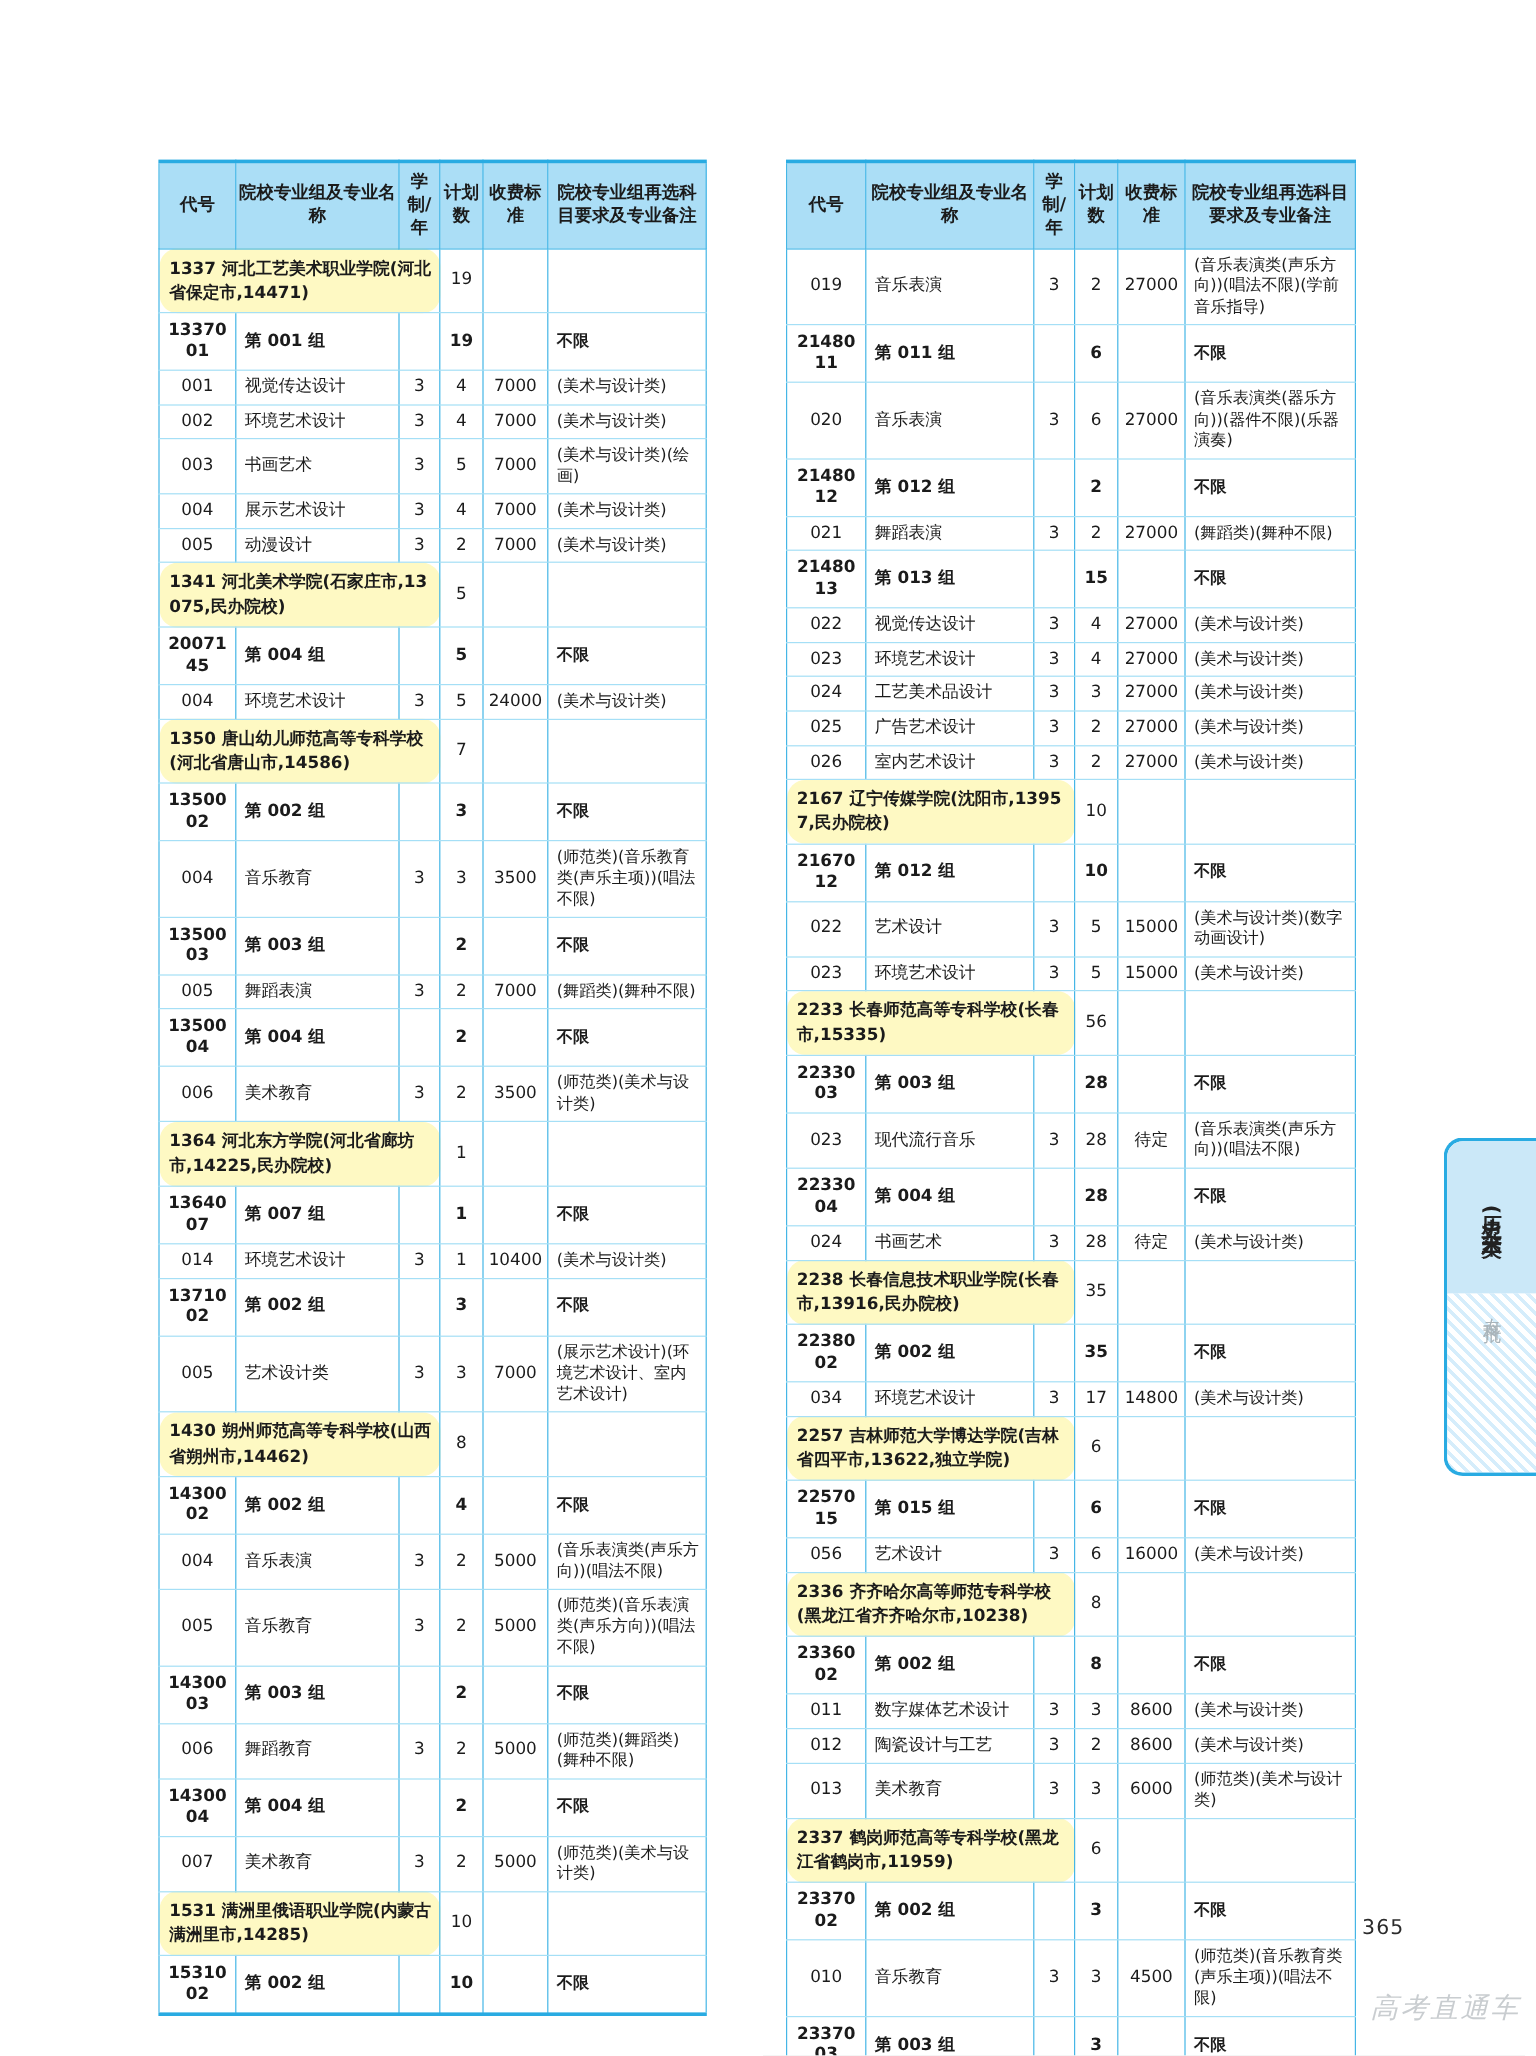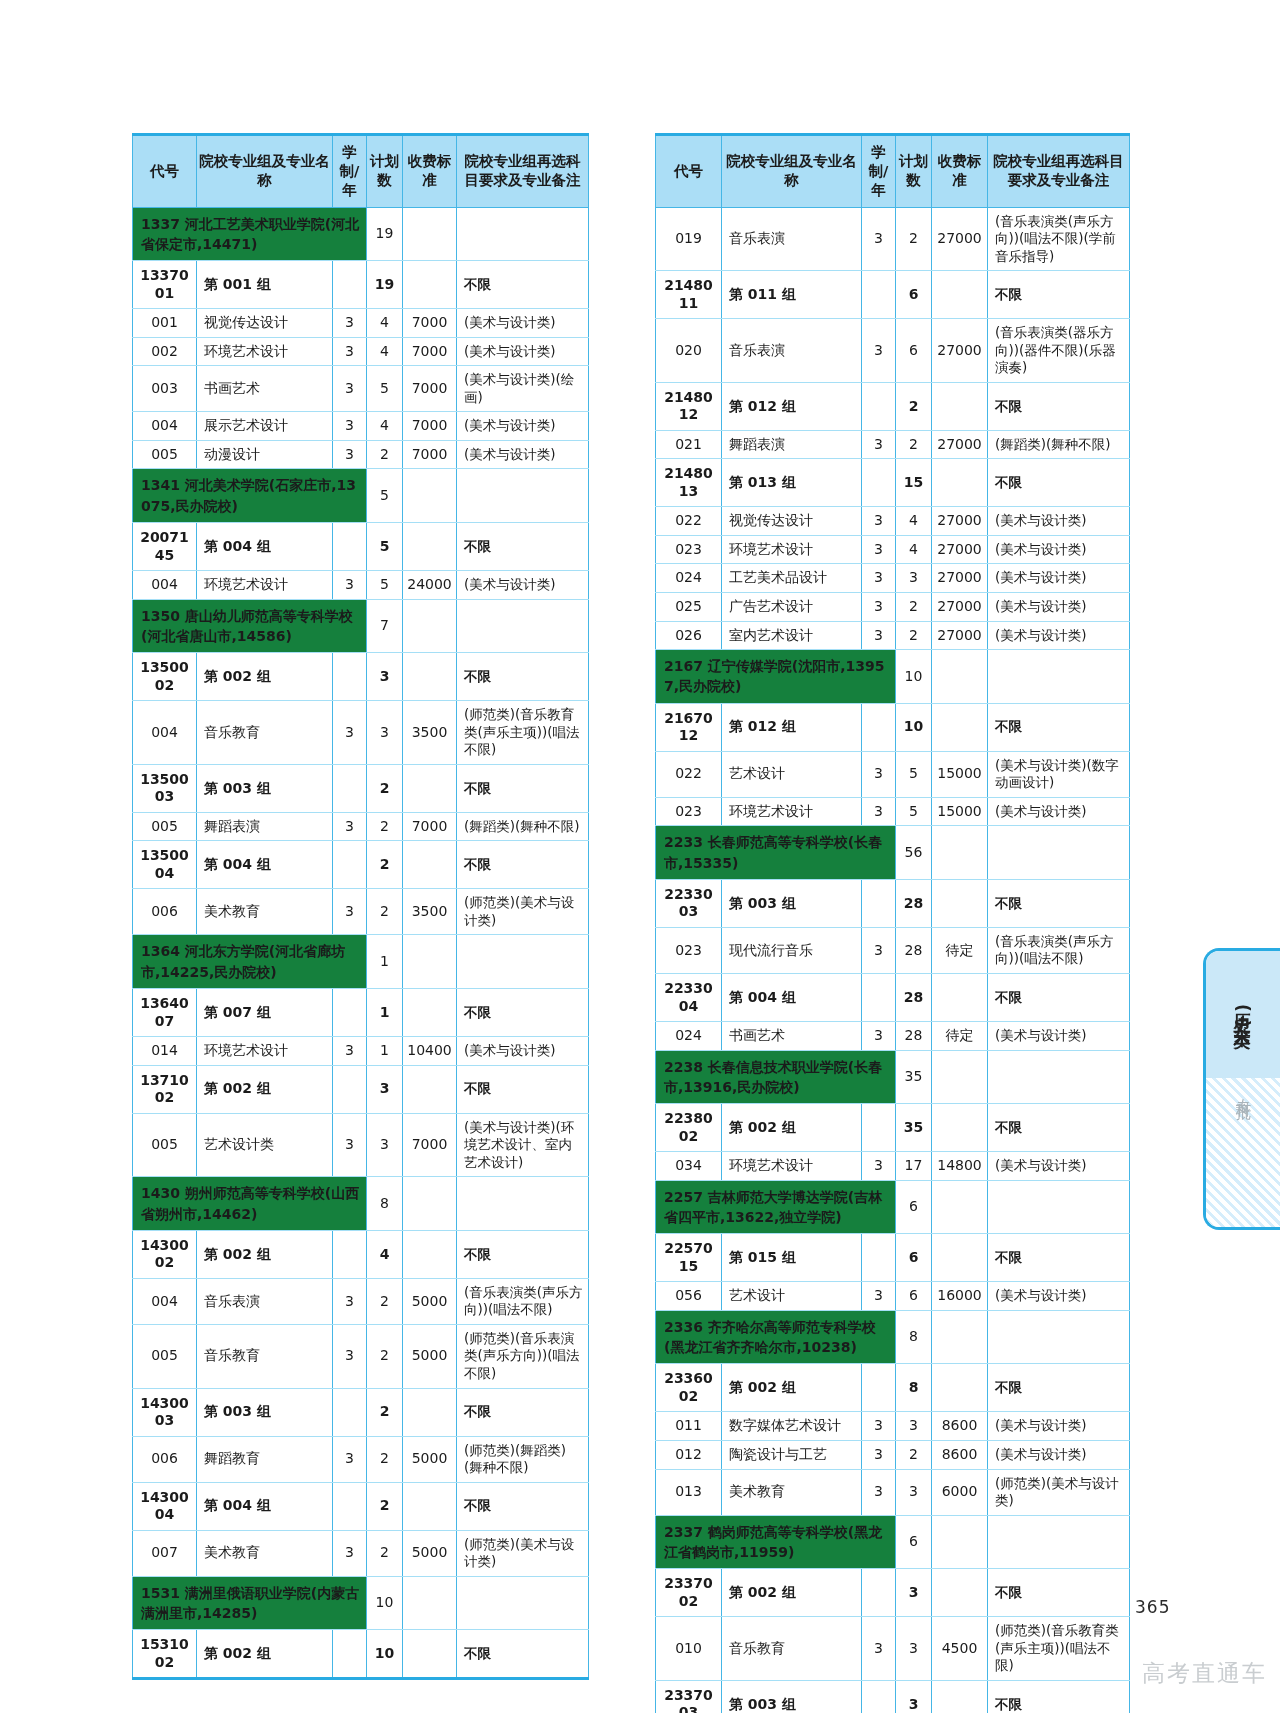--- a/index.html
+++ b/index.html
@@ -22,21 +22,21 @@
   .grid th{
     background:#abdef6;font-weight:bold;font-size:14.5px;
     padding:7px 2px;text-align:center;line-height:1.3;
     border-bottom:1px solid #45b6e6;
   }
   .grid td{font-size:14px;padding:5px 4px;}
   .c{text-align:center;}
   td.name-cell,td.remark-cell{text-align:left;padding-left:7px;padding-right:5px;}
   td.remark-cell{font-size:13.5px;line-height:1.3;}
   tr.college-row td.college-cell{
-    background:#15803d;font-weight:bold;padding:6px 6px 6px 8px;line-height:1.45;
+    background:#fef9c3;font-weight:bold;padding:6px 6px 6px 8px;line-height:1.45;border-radius:15px;
   }
   tr.college-row td{height:40px;}
   tr.group-row td{font-weight:bold;padding-top:6px;padding-bottom:6px;}
   td.plan-cell{font-size:14px;}
   
   .side-tab{
     position:absolute;left:1203px;top:948px;width:77px;height:282px;
     border:3px solid #29abe2;border-right:none;border-radius:16px 0 0 16px;
     overflow:hidden;background:#ffffff;box-sizing:border-box;
   }
@@ -57,20 +57,21 @@
     font-size:15.5px;color:#a9b4ba;letter-spacing:3px;
   }
   .page-number{
     position:absolute;left:1100px;top:1597px;font-size:17px;color:#2b2b2b;
     letter-spacing:1px;
     margin-left:35px;
   }
   .watermark{
     position:absolute;left:1142px;top:1658px;font-size:23px;color:#c9cdd0;
     letter-spacing:2px;
+    font-style:italic;
   }
 </style>
 </head>
 <body>
 
 <div class="page">
 
   <table class="grid" id="table-left">
     <colgroup>
       <col style="width:64px">
@@ -250,21 +251,21 @@
           <td class="c plan-cell">3</td>
           <td class="c fee-cell"></td>
           <td class="remark-cell">不限</td>
         </tr>
         <tr class="major-row">
           <td class="c code-cell">005</td>
           <td class="name-cell">艺术设计类</td>
           <td class="c years-cell">3</td>
           <td class="c plan-cell">3</td>
           <td class="c fee-cell">7000</td>
-          <td class="remark-cell">(美术与设计类)(环境艺术设计、室内艺术设计)</td>
+          <td class="remark-cell">(展示艺术设计)(环境艺术设计、室内艺术设计)</td>
         </tr>
         <tr class="college-row">
           <td class="college-cell" colspan="3">1430 朔州师范高等专科学校(山西省朔州市,14462)</td>
           <td class="c plan-cell">8</td>
           <td class="c fee-cell"></td>
           <td class="remark-cell"></td>
         </tr>
         <tr class="group-row">
           <td class="c code-cell">1430002</td>
           <td class="name-cell">第 002 组</td>

